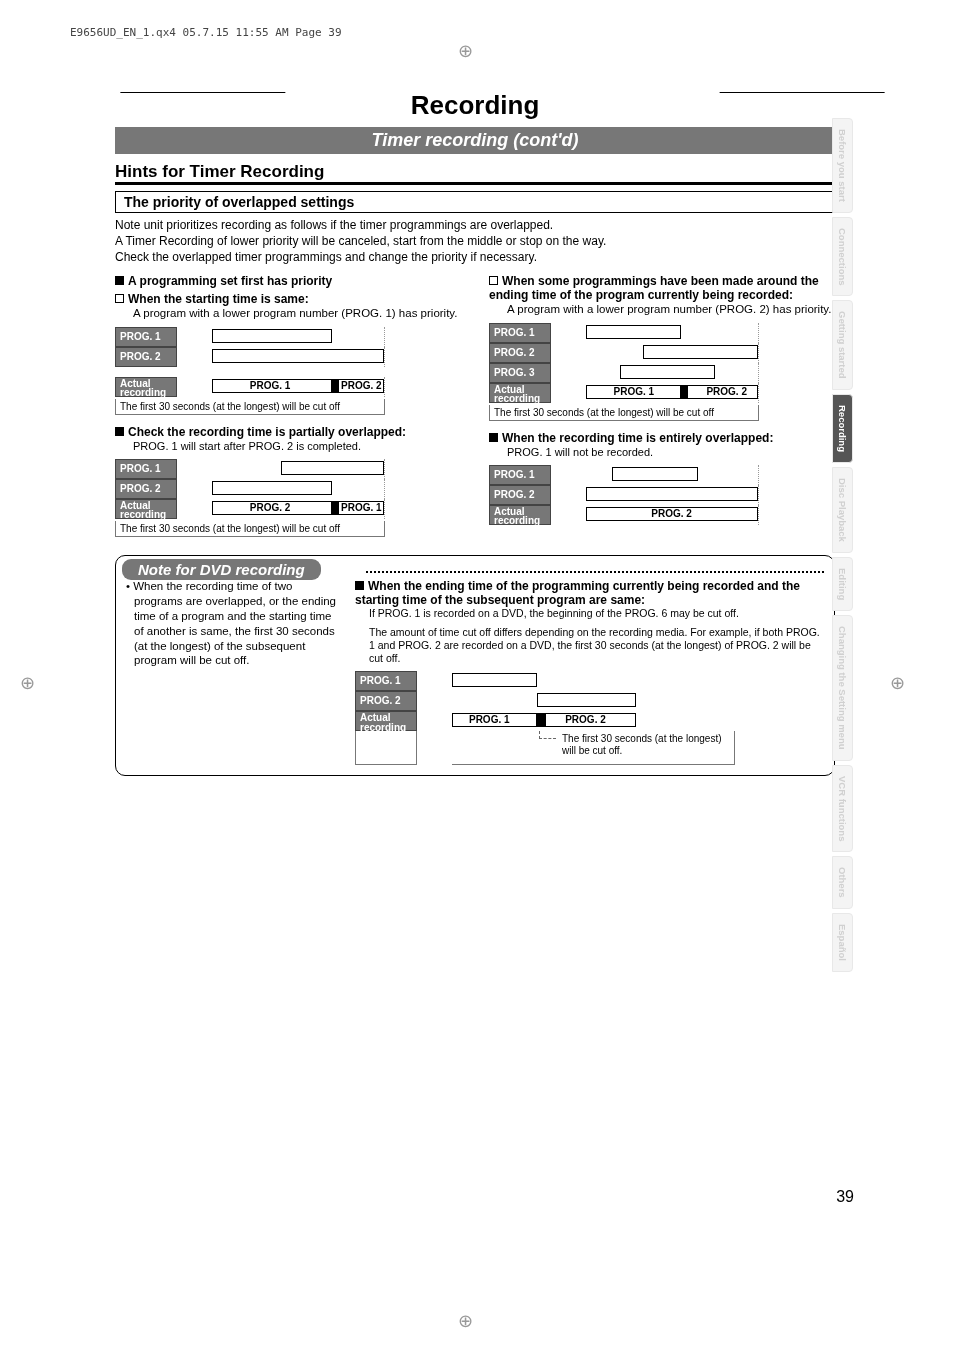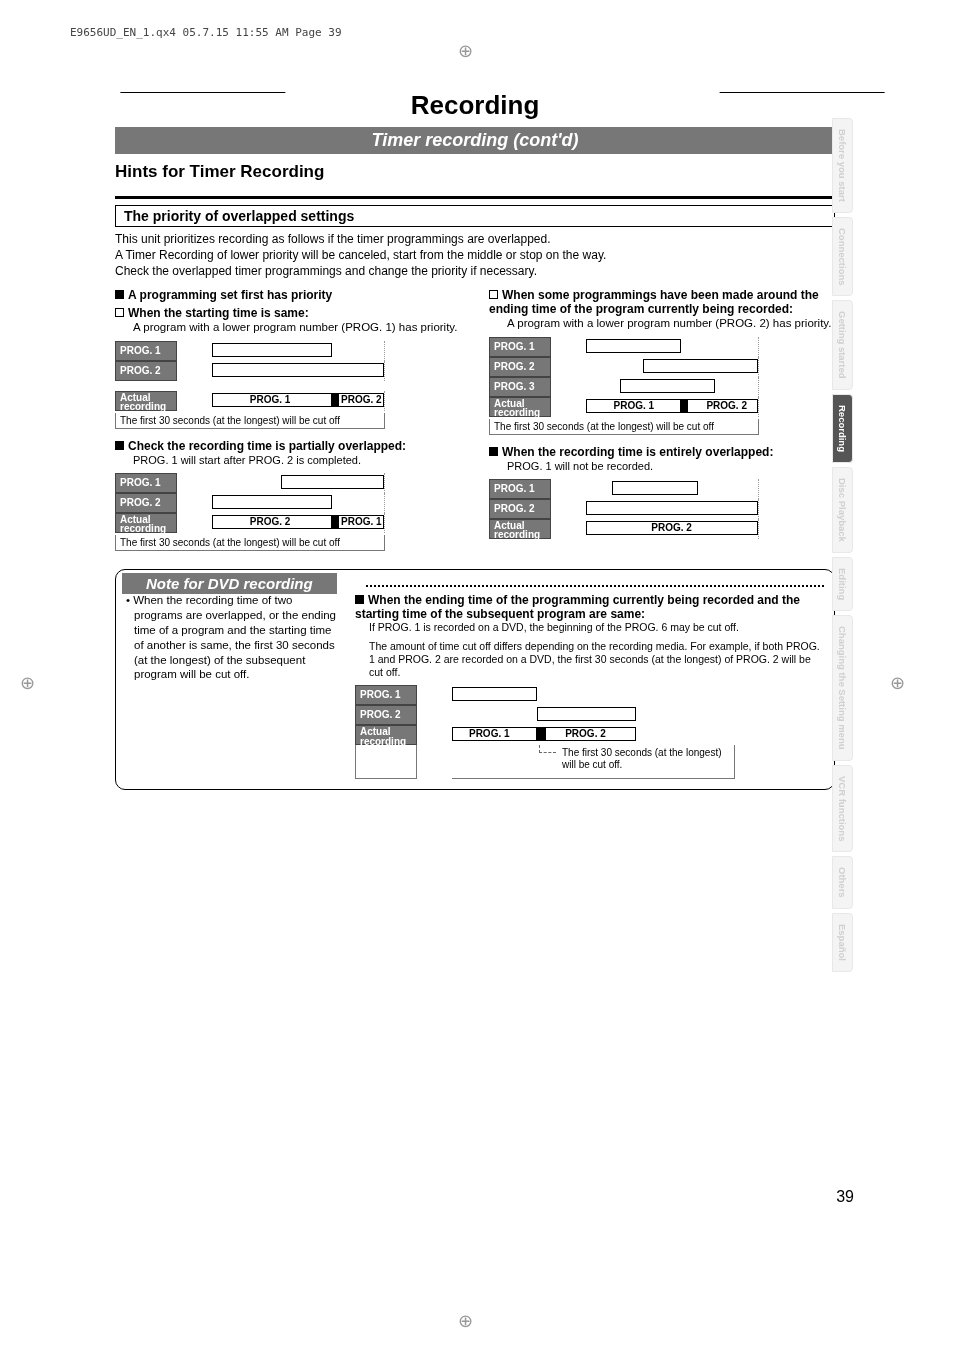--- a/index.html
+++ b/index.html
@@ -18,21 +18,21 @@
   .chapter { position: relative; text-align: center; margin-bottom: 6px; }
   .chapter h1 { font-size: 26px; font-weight: bold; display: inline-block; }
   .chev { position: absolute; top: 2px; width: 110px; height: 24px; }
   .chev.left  { left: 0;  border-top: 1px solid #000; transform: skewX(-25deg); }
   .chev.right { right: 0; border-top: 1px solid #000; transform: skewX( 25deg); }
   .chev.left::after, .chev.right::after { content:""; position:absolute; top:-1px; width:110px; border-top:1px solid #000; }
   .chev.left::after  { transform: skewX( 50deg); }
   .chev.right::after { transform: skewX(-50deg); }
 
   .band { background:#777; color:#fff; text-align:center; font-size:18px; font-weight:bold; padding:3px 0; margin-bottom:8px;font-style:italic; }
-  h2 { font-size: 17px; border-bottom: 3px solid #000; padding-bottom:14px; margin-bottom:6px; }
+  h2 { font-size: 17px; border-bottom: 3px solid #000; padding-bottom:0; margin-bottom:6px; }
   .boxed-title { border:1px solid #000; padding:2px 8px; font-weight:bold; font-size:14px; display:inline-block; width:100%; margin-bottom:4px; }
   .intro { font-size:12px; line-height:1.35; margin-bottom:8px; }
 
   .twocol { display:flex; gap:28px; }
   .col { flex:1; }
 
   .sq, .sqo { display:inline-block; width:9px; height:9px; margin-right:4px; position:relative; top:0px; }
   .sq { background:#000; }
   .sqo { border:1px solid #000; }
   .bullet-h { font-size:12px; font-weight:bold; }
@@ -47,21 +47,21 @@
   .labelcell.two { line-height:0.95; padding:1px 4px;}
   .track { flex:1; position:relative; background:#fff; border-right:1px dotted #999; }
   .track .bar { position:absolute; top:2px; height:14px; border:1px solid #000; }
   .track .bar.white { background:#fff; }
   .track .bar.solid { background:#000; }
   .track .cap { position:absolute; top:3px; font-size:10px; font-weight:bold; color:#000; white-space:nowrap; }
   .cutnote { border:1px solid #777; border-top:none; font-size:10px; padding:2px 4px; width:270px; }
 
   
   .notebox { border:1px solid #000; border-radius:10px; padding:8px 10px; margin-top:18px; }
-  .note-title { font-size:15px; font-style:italic; font-weight:bold; background:#777; color:#fff; display:inline-block; padding:2px 24px; margin:-18px 12px 4px -4px; }
+  .note-title { font-size:15px; font-style:italic; font-weight:bold; background:#777; color:#fff; display:inline-block; padding:2px 16px; margin:-18px 12px 4px -4px;border-radius:9px; }
   .dots { border-top:2px dotted #000; margin: -13px 0 6px 240px; }
   .note-flex { display:flex; gap:14px; }
   .note-left { width:215px; font-size:11.5px; line-height:1.3; }
   .note-left ul { list-style:none; }
   .note-left li { margin-bottom:4px; text-indent:-8px; padding-left:8px;}
   .note-right { flex:1; }
   .noteright-sub { font-size:10.5px; line-height:1.25; margin-left:14px; margin-bottom:6px; }
 
   
   .tabs { position:absolute; top:118px; right:98px; width:24px; }
@@ -86,21 +86,21 @@
 <div class="page">
   <div class="chapter">
     <span class="chev left"></span>
     <h1>Recording</h1>
     <span class="chev right"></span>
   </div>
   <div class="band">Timer recording (cont'd)</div>
   <h2>Hints for Timer Recording</h2>
   <div class="boxed-title">The priority of overlapped settings</div>
   <div class="intro">
-    <div>This unit prioritizes recording as follows if the timer programmings are overlapped.</div>
+    <div>Note unit prioritizes recording as follows if the timer programmings are overlapped.</div>
     <div>A Timer Recording of lower priority will be canceled, start from the middle or stop on the way.</div>
     <div>Check the overlapped timer programmings and change the priority if necessary.</div>
   </div>
 
   <div class="twocol">
 
     <div class="col">
       <div class="bullet-h"><span class="sq"></span><span>A programming set first has priority</span></div>
       <div class="bullet-h" style="margin-top:4px"><span class="sqo"></span><span>When the starting time is same:</span></div>
       <div class="sub-ind">A program with a lower program number (PROG. 1) has priority.</div>

